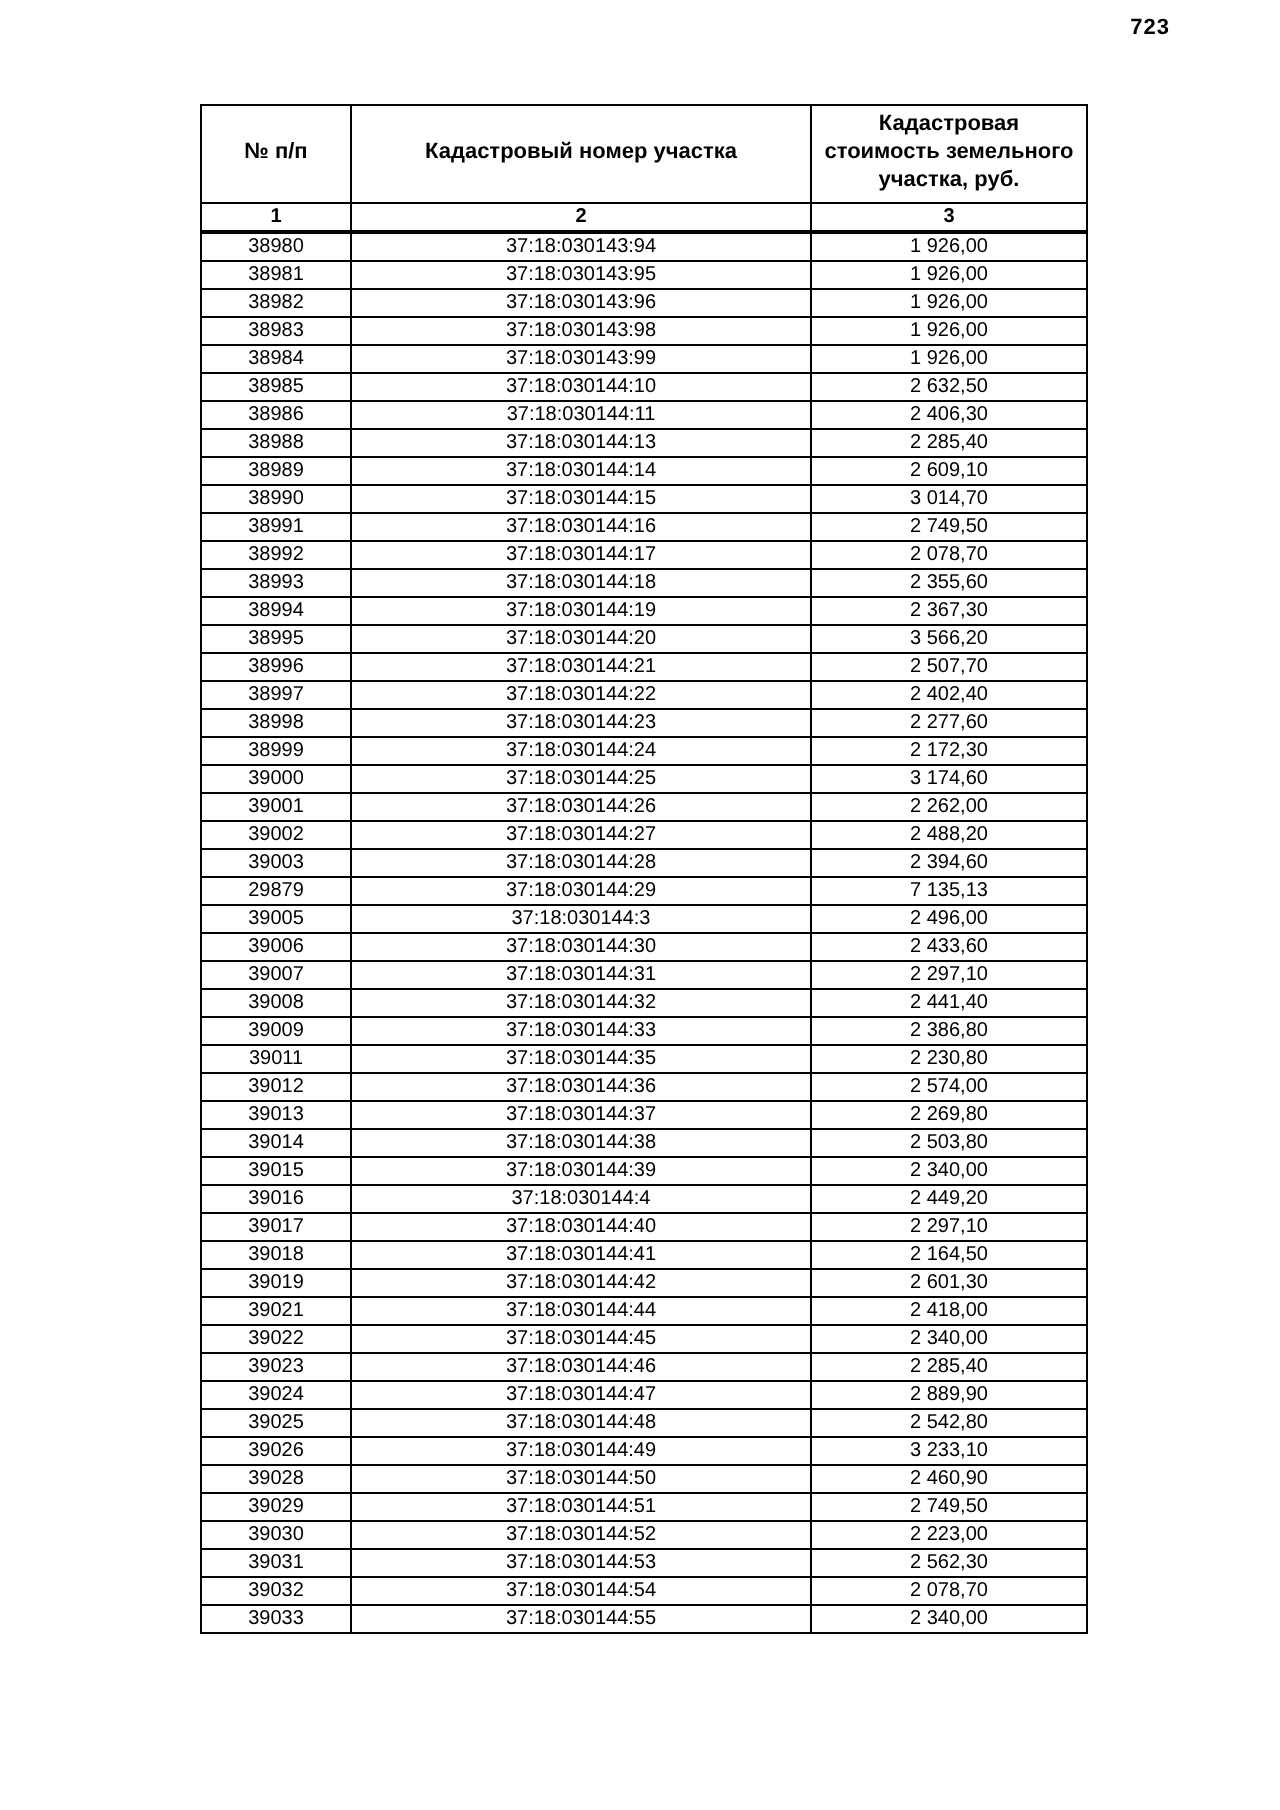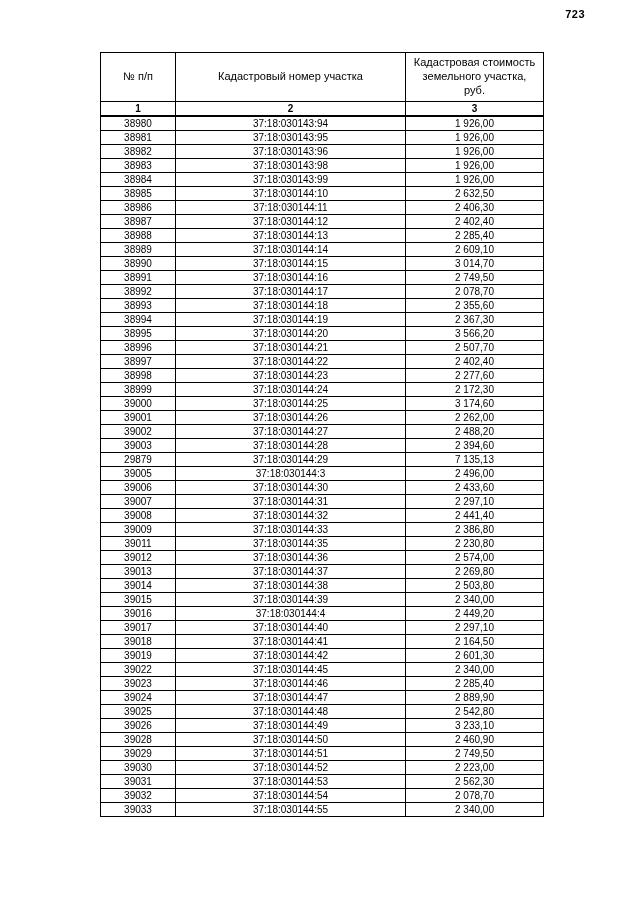--- a/index.html
+++ b/index.html
@@ -39,21 +39,21 @@
     vertical-align: middle;
     padding: 0 2px;
     overflow: hidden;
     white-space: nowrap;
   }
   .cadastral-table col.c1 { width: 75px; }
   .cadastral-table col.c2 { width: 230px; }
   .cadastral-table col.c3 { width: 138px; }
   .cadastral-table thead tr.title-row th {
     font-size: 11px;
-    font-weight: normal;
+    font-weight: bold;
     height: 44px;
     white-space: normal;
     line-height: 1.25;
     padding: 2px 6px;
   }
   .cadastral-table thead tr.colnum-row th {
     font-size: 10px;
     font-weight: bold;
     height: 13px;
     line-height: 13px;
@@ -120,25 +120,20 @@
           <td>38985</td>
           <td>37:18:030144:10</td>
           <td>2 632,50</td>
         </tr>
         <tr>
           <td>38986</td>
           <td>37:18:030144:11</td>
           <td>2 406,30</td>
         </tr>
         <tr>
-          <td>38987</td>
-          <td>37:18:030144:12</td>
-          <td>2 402,40</td>
-        </tr>
-        <tr>
           <td>38988</td>
           <td>37:18:030144:13</td>
           <td>2 285,40</td>
         </tr>
         <tr>
           <td>38989</td>
           <td>37:18:030144:14</td>
           <td>2 609,10</td>
         </tr>
         <tr>
@@ -280,20 +275,25 @@
           <td>39018</td>
           <td>37:18:030144:41</td>
           <td>2 164,50</td>
         </tr>
         <tr>
           <td>39019</td>
           <td>37:18:030144:42</td>
           <td>2 601,30</td>
         </tr>
         <tr>
+          <td>39021</td>
+          <td>37:18:030144:44</td>
+          <td>2 418,00</td>
+        </tr>
+        <tr>
           <td>39022</td>
           <td>37:18:030144:45</td>
           <td>2 340,00</td>
         </tr>
         <tr>
           <td>39023</td>
           <td>37:18:030144:46</td>
           <td>2 285,40</td>
         </tr>
         <tr>

